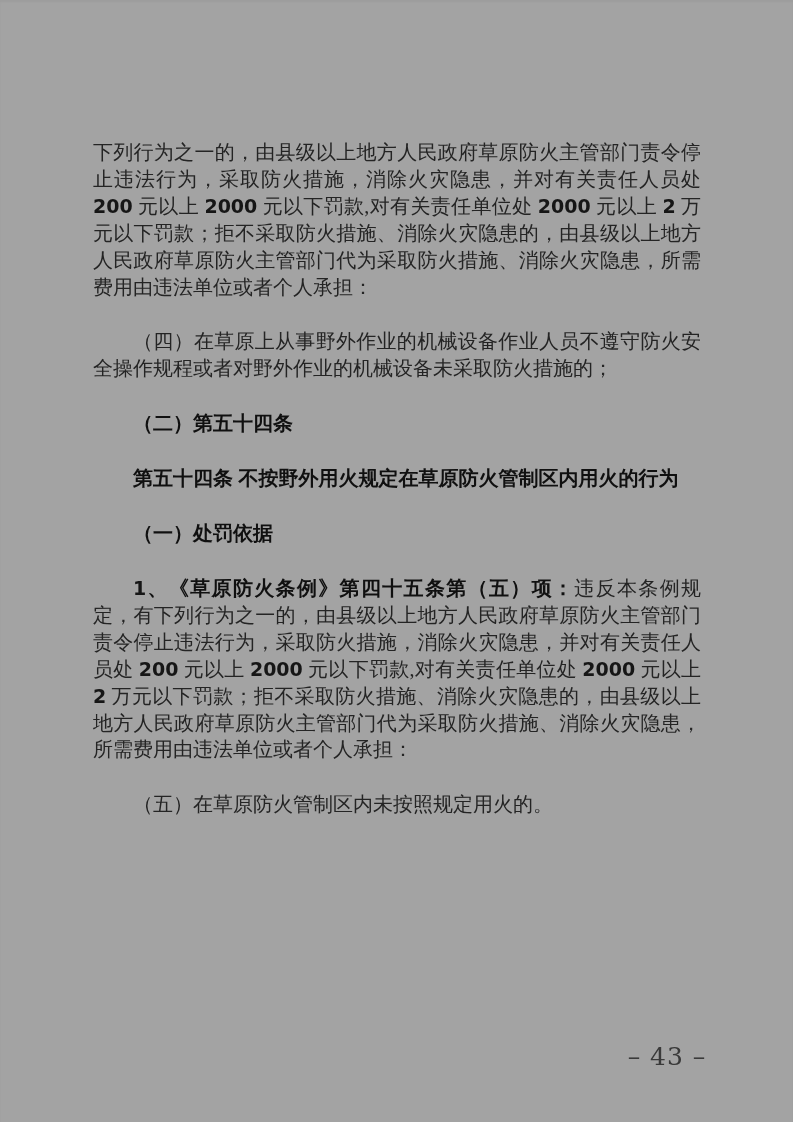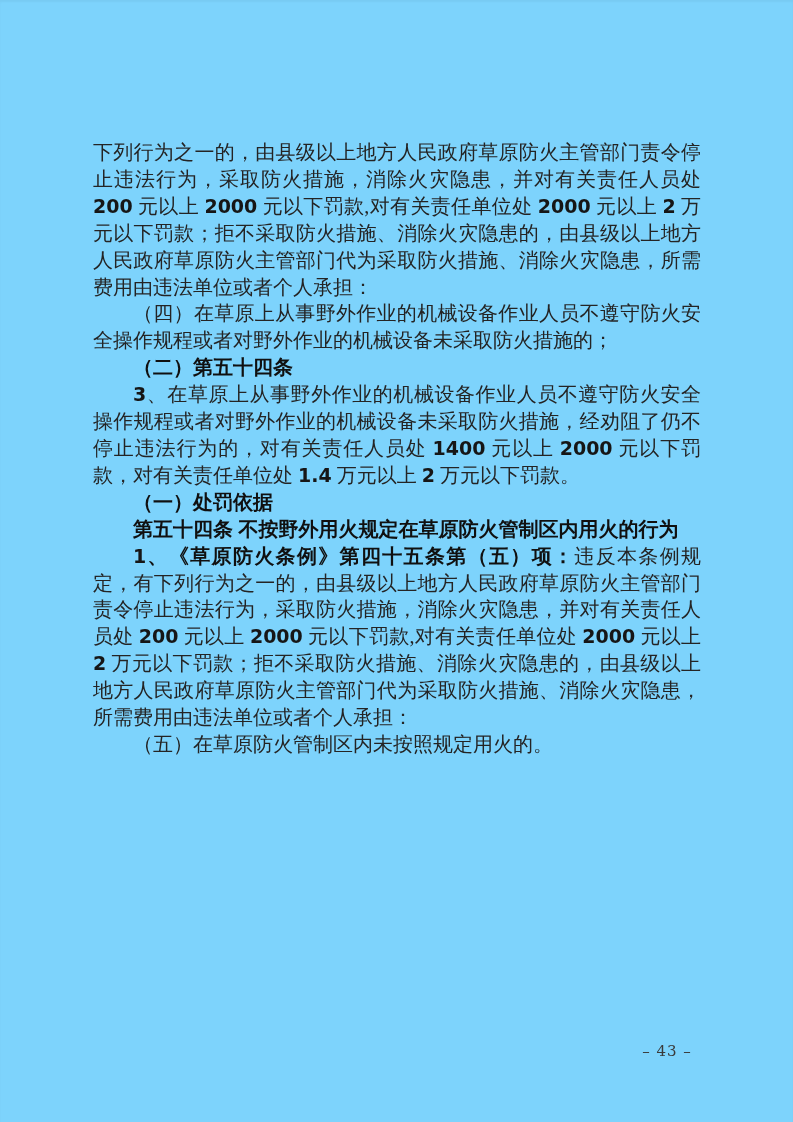--- a/index.html
+++ b/index.html
@@ -4,21 +4,21 @@
 <style>
   html, body {
     margin: 0;
     padding: 0;
     background: #ffffff;
   }
   .page {
     position: relative;
     width: 793px;
     height: 1122px;
-    background: #7dd3fc;
+    background: #a3a3a3;
     overflow: hidden;
     font-family: "Liberation Serif", serif;
     box-shadow: inset 0 2px 2px rgba(0,0,0,0.04);
   }
   .content {
     position: absolute;
     left: 93px;
     top: 139px;
     width: 608px;
     font-size: 20px;
@@ -26,52 +26,52 @@
     color: #242424;
     text-align: justify;
     text-justify: inter-character;
   }
   p.para {
     margin: 0;
     padding: 0;
   }
   p.para.indent {
     text-indent: 2em;
+    margin-top: 28px;
   }
   .bold {
     font-family: "Liberation Sans", sans-serif;
     font-weight: 700;
     color: #101010;
   }
   .num {
     font-family: "DejaVu Sans", sans-serif;
     font-weight: 600;
     font-size: 19px;
     color: #161616;
   }
   .page-number {
     position: absolute;
     left: 625px;
     top: 1042px;
     width: 84px;
     text-align: center;
-    font-size: 15px;
+    font-size: 25px;
     letter-spacing: 1px;
     color: #3a3a3a;
     font-family: "DejaVu Serif", serif;
   }
 </style>
 </head>
 <body>
 
 <div class="page">
   <div class="content" id="doc-content">
       <p class="para"><span>下列行为之一的，由县级以上地方人民政府草原防火主管部门责令停止违法行为，采取防火措施，消除火灾隐患，并对有关责任人员处 </span><span class="num">200</span><span> 元以上 </span><span class="num">2000</span><span> 元以下罚款,对有关责任单位处 </span><span class="num">2000</span><span> 元以上 </span><span class="num">2</span><span> 万元以下罚款；拒不采取防火措施、消除火灾隐患的，由县级以上地方人民政府草原防火主管部门代为采取防火措施、消除火灾隐患，所需费用由违法单位或者个人承担：</span></p>
       <p class="para indent"><span>（四）在草原上从事野外作业的机械设备作业人员不遵守防火安全操作规程或者对野外作业的机械设备未采取防火措施的；</span></p>
       <p class="para indent"><span class="bold">（二）第五十四条</span></p>
-      <p class="para indent"><span class="num">3</span><span>、在草原上从事野外作业的机械设备作业人员不遵守防火安全操作规程或者对野外作业的机械设备未采取防火措施，经劝阻了仍不停止违法行为的，对有关责任人员处 </span><span class="num">1400</span><span> 元以上 </span><span class="num">2000</span><span> 元以下罚款，对有关责任单位处 </span><span class="num">1.4</span><span> 万元以上 </span><span class="num">2</span><span> 万元以下罚款。</span></p>
+      <p class="para indent"><span class="bold">第五十四条 不按野外用火规定在草原防火管制区内用火的行为</span></p>
       <p class="para indent"><span class="bold">（一）处罚依据</span></p>
-      <p class="para indent"><span class="bold">第五十四条 不按野外用火规定在草原防火管制区内用火的行为</span></p>
       <p class="para indent"><span class="bold num">1</span><span class="bold">、《草原防火条例》第四十五条第（五）项：</span><span>违反本条例规定，有下列行为之一的，由县级以上地方人民政府草原防火主管部门责令停止违法行为，采取防火措施，消除火灾隐患，并对有关责任人员处 </span><span class="num">200</span><span> 元以上 </span><span class="num">2000</span><span> 元以下罚款,对有关责任单位处 </span><span class="num">2000</span><span> 元以上 </span><span class="num">2</span><span> 万元以下罚款；拒不采取防火措施、消除火灾隐患的，由县级以上地方人民政府草原防火主管部门代为采取防火措施、消除火灾隐患，所需费用由违法单位或者个人承担：</span></p>
       <p class="para indent"><span>（五）在草原防火管制区内未按照规定用火的。</span></p>
     </div>
   <div class="page-number">– 43 –</div>
 </div>
 
 </body></html>

